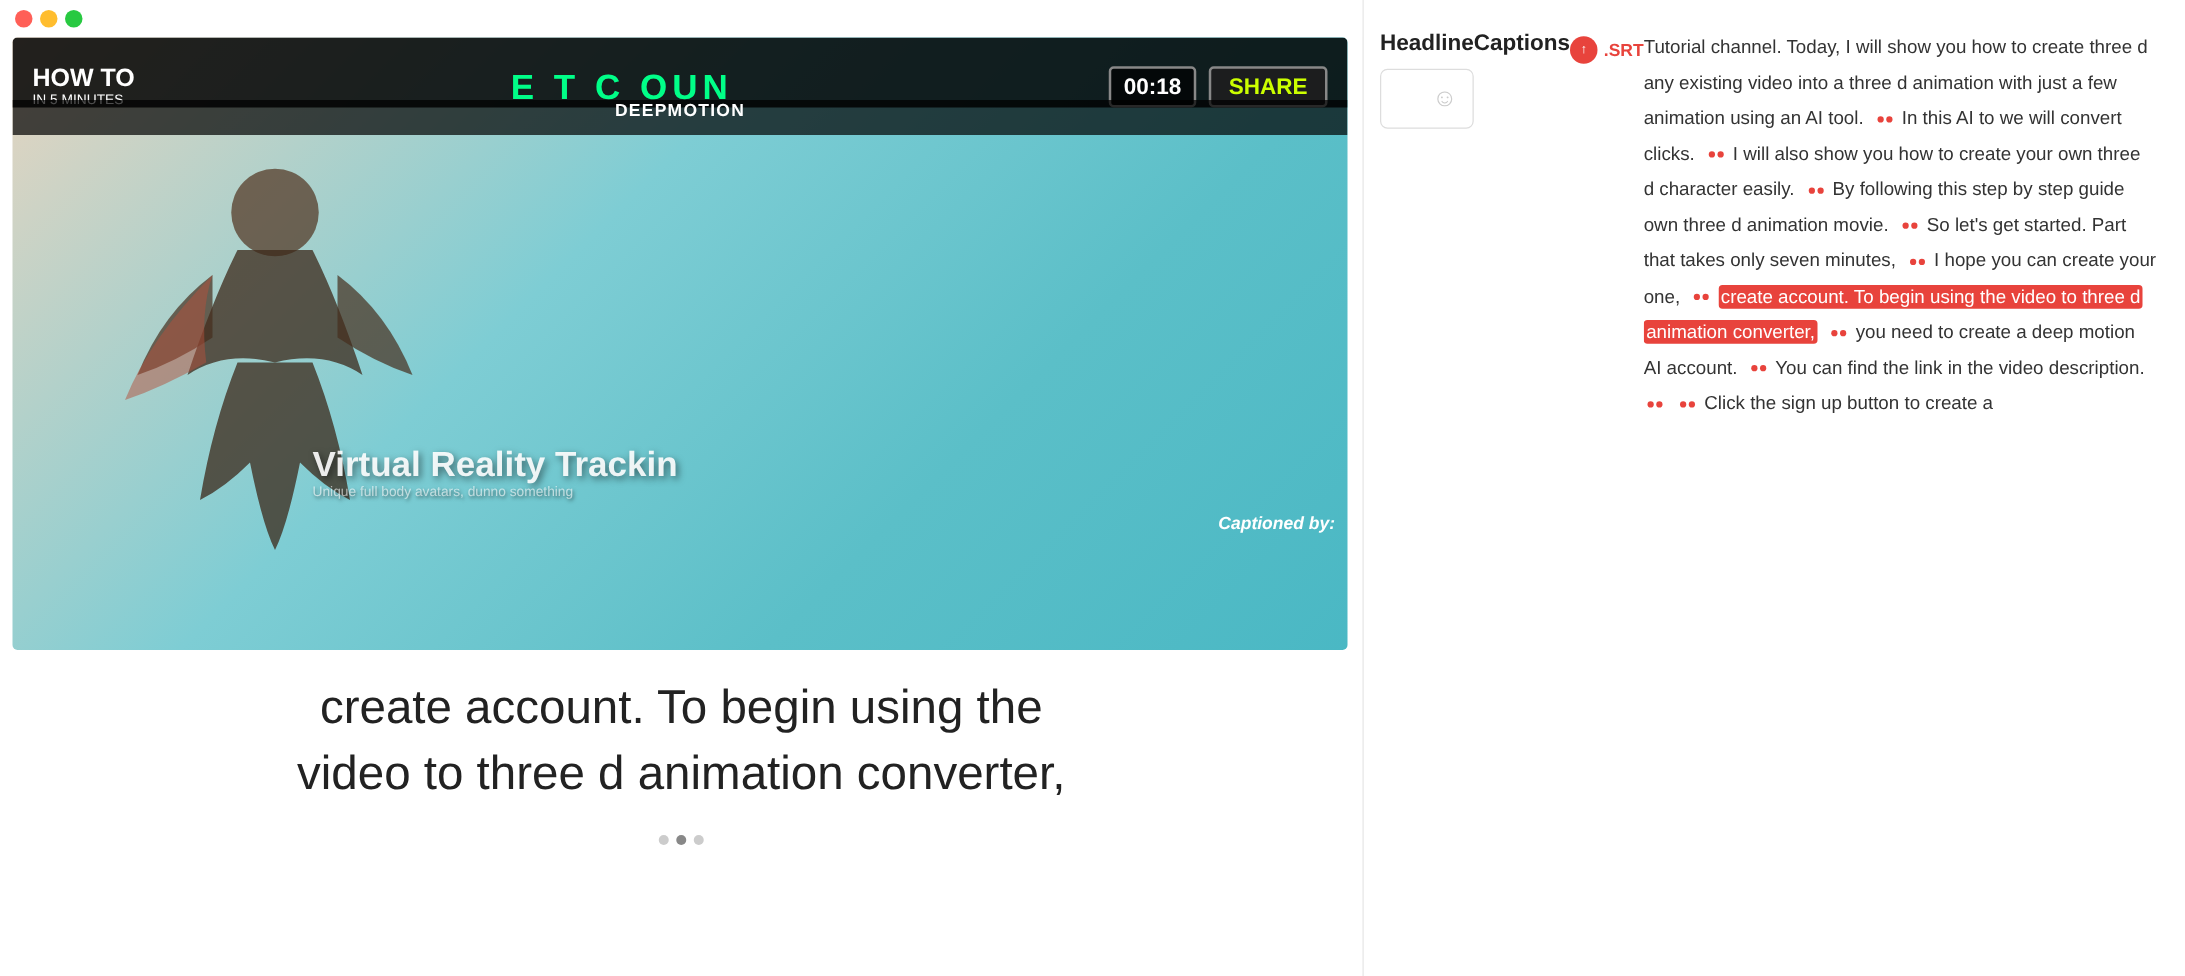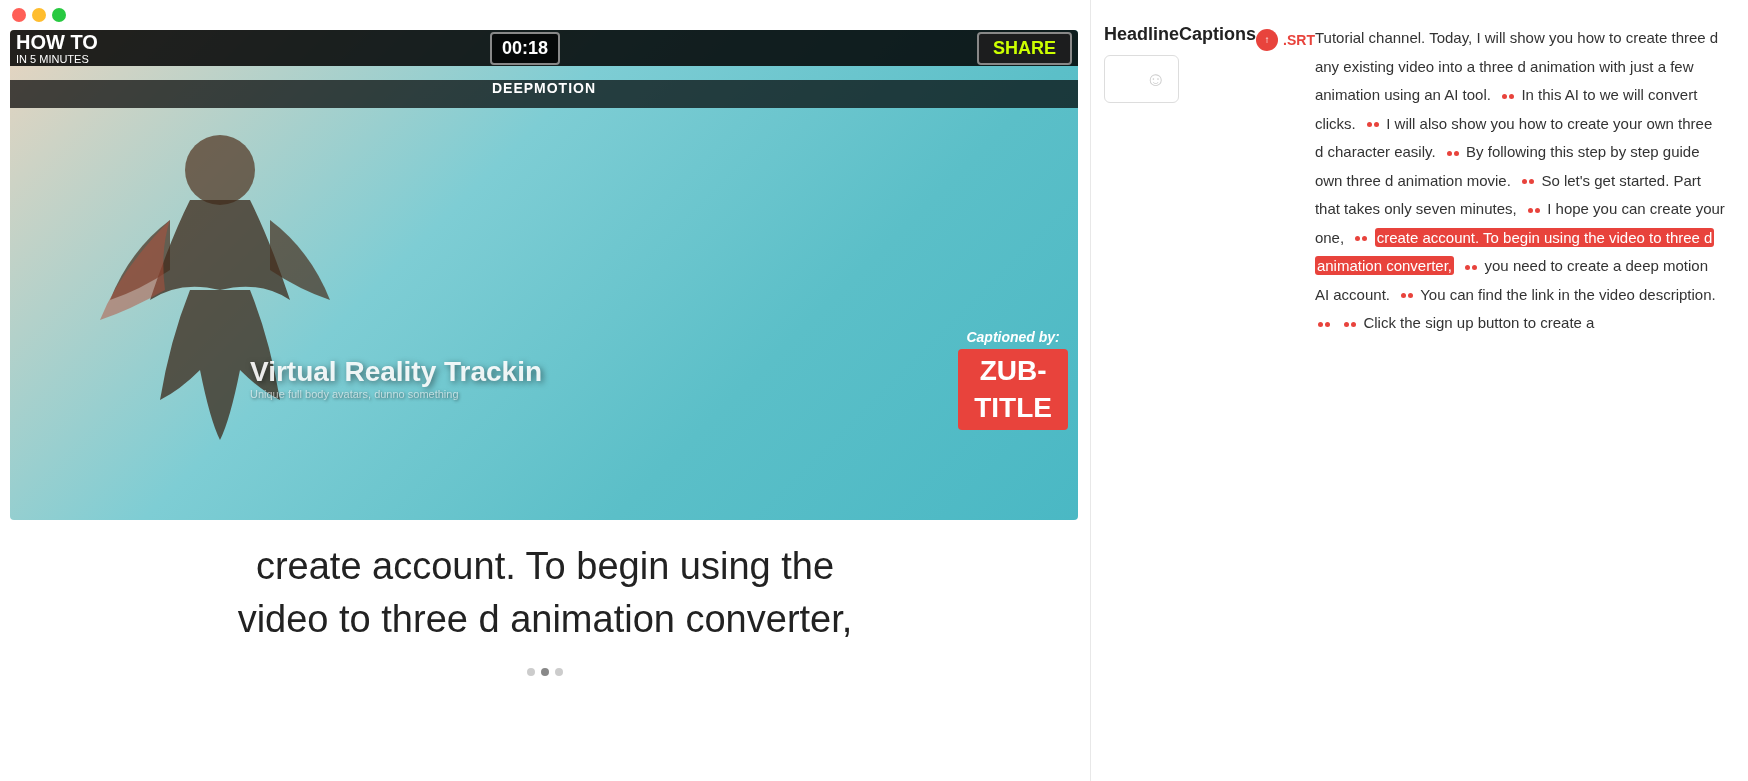--- a/index.html
+++ b/index.html
@@ -48,25 +48,25 @@
       border-radius: 4px;
     }
 
     
     .video-top-bar {
       position: absolute;
       top: 0;
       left: 0;
       right: 0;
       background: rgba(0,0,0,0.85);
-      height: 36px;
-      display: flex;
-      align-items: center;
+      height: 56px;
+      display: flex;
+      align-items: flex-end;
       justify-content: space-between;
-      padding: 0 6px;
+      padding: 0 16px;
     }
     .how-to-text {
       color: #fff;
       font-size: 20px;
       font-weight: 700;
       line-height: 1.1;
     }
     .how-to-sub {
       font-size: 11px;
       font-weight: 400;
@@ -80,21 +80,21 @@
       flex: 1;
     }
     .timer-badge {
       background: rgba(0,0,0,0.7);
       border: 2px solid #888;
       color: #fff;
       font-size: 18px;
       font-weight: 700;
       padding: 4px 10px;
       border-radius: 4px;
-      margin-right: 25px;
+      margin-right: 10px;
     }
     .share-badge {
       background: rgba(30,30,30,0.9);
       border: 2px solid #888;
       color: #ccff00;
       font-size: 18px;
       font-weight: 700;
       padding: 4px 14px;
       border-radius: 4px;
     }
@@ -325,20 +325,21 @@
     <div class="dot dot-green"></div>
   </div>
 
   <div class="video-container">
 
     <div class="video-top-bar">
       <div>
         <div class="how-to-text">HOW TO</div>
         <div class="how-to-text how-to-sub">IN 5 MINUTES</div>
       </div>
+      <div class="video-title-center">E T   C OUN</div>
       <div class="timer-badge">00:18</div>
       <div class="share-badge">SHARE</div>
     </div>
 
     <div class="deepmotion-bar">
       <span class="deepmotion-logo">DEEPMOTION</span>
       <div class="progress-bar-container">
         <div class="progress-bar-fill"></div>
       </div>
     </div>
@@ -354,24 +355,20 @@
       <path d="M80,100 Q30,150 10,200 Q40,190 75,170 Q70,130 80,100 Z" fill="rgba(180,80,60,0.5)"></path>
     </svg>
 
     <div class="vr-overlay">
       <div class="vr-title">Virtual Reality Trackin</div>
       <div class="vr-subtitle">Unique full body avatars, dunno something</div>
     </div>
 
     <div class="captioned-badge">
       <div class="captioned-by-text">Captioned by:</div>
-      <div class="zub-title-badge">
-        <span>ZUB-</span><br>
-        <span>TITLE</span>
-      </div>
     </div>
   </div>
 
   <div class="video-caption">
     create account. To begin using the<br>
     video to three d animation converter,
   </div>
 
   <div class="progress-dots">
     <div class="progress-dot"></div>

